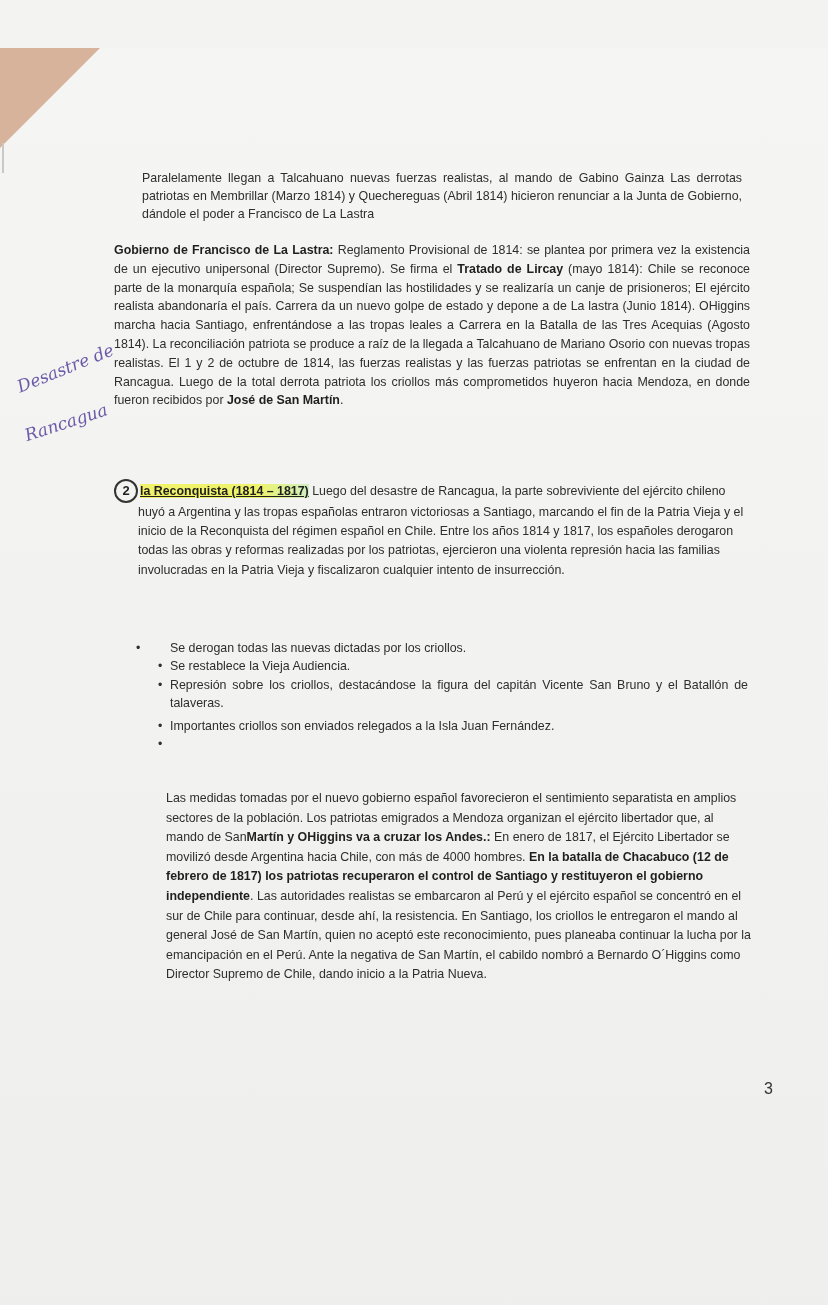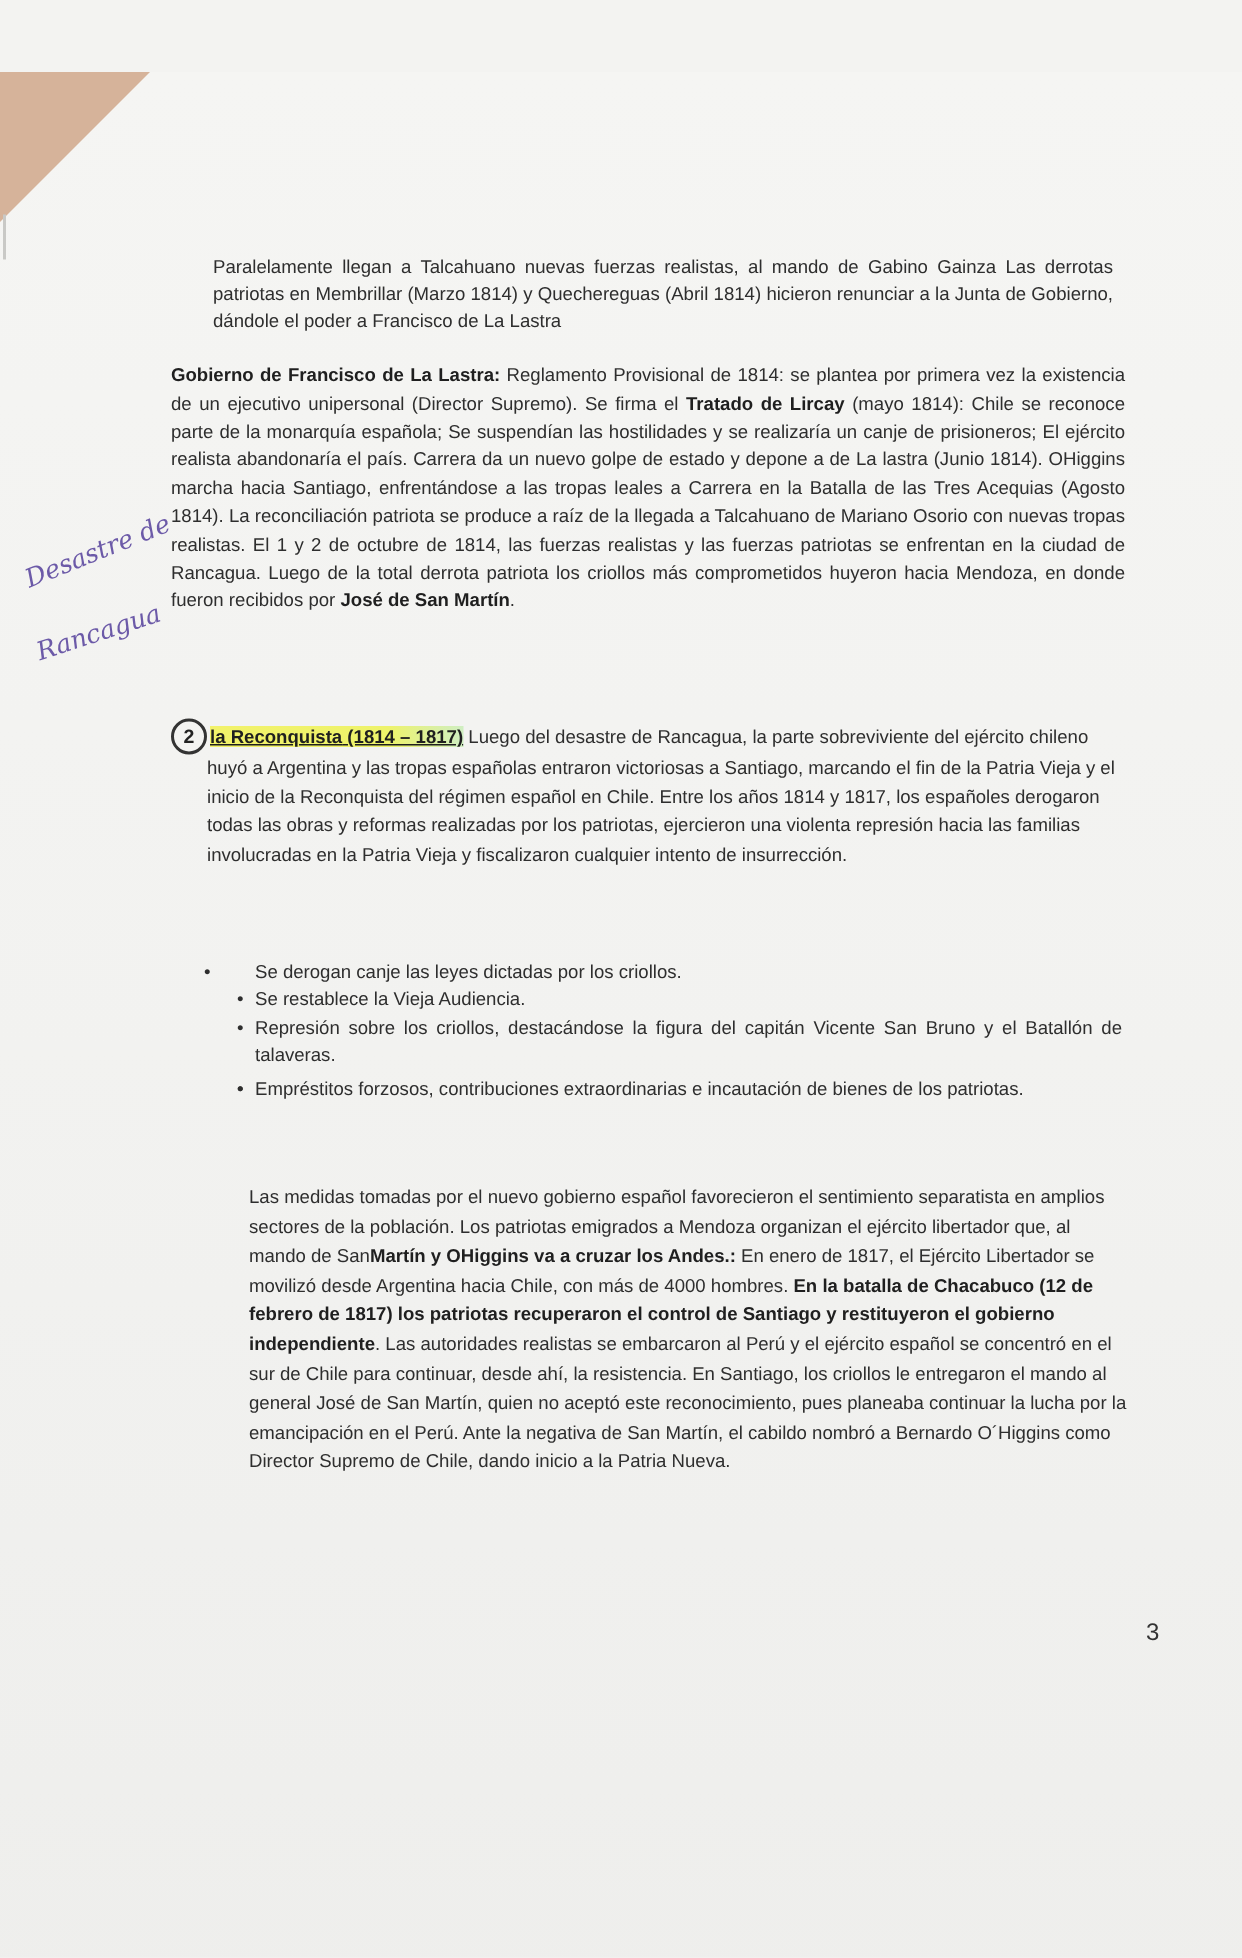--- a/index.html
+++ b/index.html
@@ -65,36 +65,36 @@
 
   <div class="block" style="left:138px; top:431px; width:612px; line-height:19.2px;">
     <p><span class="circled-num">2</span><span class="hl b"><span>la Reconquista</span><span> (1814 – 1817)</span></span><span> Luego del desastre de Rancagua, la parte sobreviviente del ejército chileno huyó a Argentina y las tropas españolas entraron victoriosas a Santiago, marcando el fin de la Patria Vieja y el inicio de la Reconquista del régimen español en Chile. Entre los años 1814 y 1817, los españoles derogaron todas las obras y reformas realizadas por los patriotas, ejercieron una violenta represión hacia las familias involucradas en la Patria Vieja y fiscalizaron cualquier intento de insurrección.</span></p>
   </div>
 
 
   <div class="block" style="left:158px; top:591px; width:590px; line-height:18.4px;">
     <ul class="bullets">
       <li style="margin-left:-22px; padding-left:34px;">
         <span class="dot">•</span>
-        <span>Se derogan canje las leyes dictadas por los criollos.</span>
+        <span>Se derogan todas las nuevas dictadas por los criollos.</span>
       </li>
       <li>
         <span class="dot">•</span>
         <span>Se restablece la Vieja Audiencia.</span>
       </li>
       <li class="just">
         <span class="dot">•</span>
         <span>Represión sobre los criollos, destacándose la figura del capitán Vicente San Bruno y el Batallón de talaveras.</span>
       </li>
       <li style="margin-top:4px;">
         <span class="dot">•</span>
+        <span>Importantes criollos son enviados relegados a la Isla Juan Fernández.</span>
       </li>
       <li class="just">
         <span class="dot">•</span>
-        <span>Empréstitos forzosos, contribuciones extraordinarias e incautación de bienes de los patriotas.</span>
       </li>
     </ul>
   </div>
 
   <div class="block" style="left:166px; top:741px; width:586px; line-height:19.6px;">
     <p><span>Las medidas tomadas por el nuevo gobierno español favorecieron el sentimiento separatista en amplios sectores de la población. Los patriotas emigrados a Mendoza organizan el ejército libertador que, al mando de San</span><b>Martín y OHiggins va a cruzar los Andes.:</b><span> En enero de 1817, el Ejército Libertador se movilizó desde Argentina hacia Chile, con más de 4000 hombres. </span><b>En la batalla de Chacabuco (12 de febrero de 1817) los patriotas recuperaron el control de Santiago y restituyeron el gobierno independiente</b><span>. Las autoridades realistas se embarcaron al Perú y el ejército español se concentró en el sur de Chile para continuar, desde ahí, la resistencia. En Santiago, los criollos le entregaron el mando al general José de San Martín, quien no aceptó este reconocimiento, pues planeaba continuar la lucha por la emancipación en el Perú. Ante la negativa de San Martín, el cabildo nombró a Bernardo O´Higgins como Director Supremo de Chile, dando inicio a la Patria Nueva.</span></p>
   </div>
 
   <div class="page-number">3</div>
 </div>

